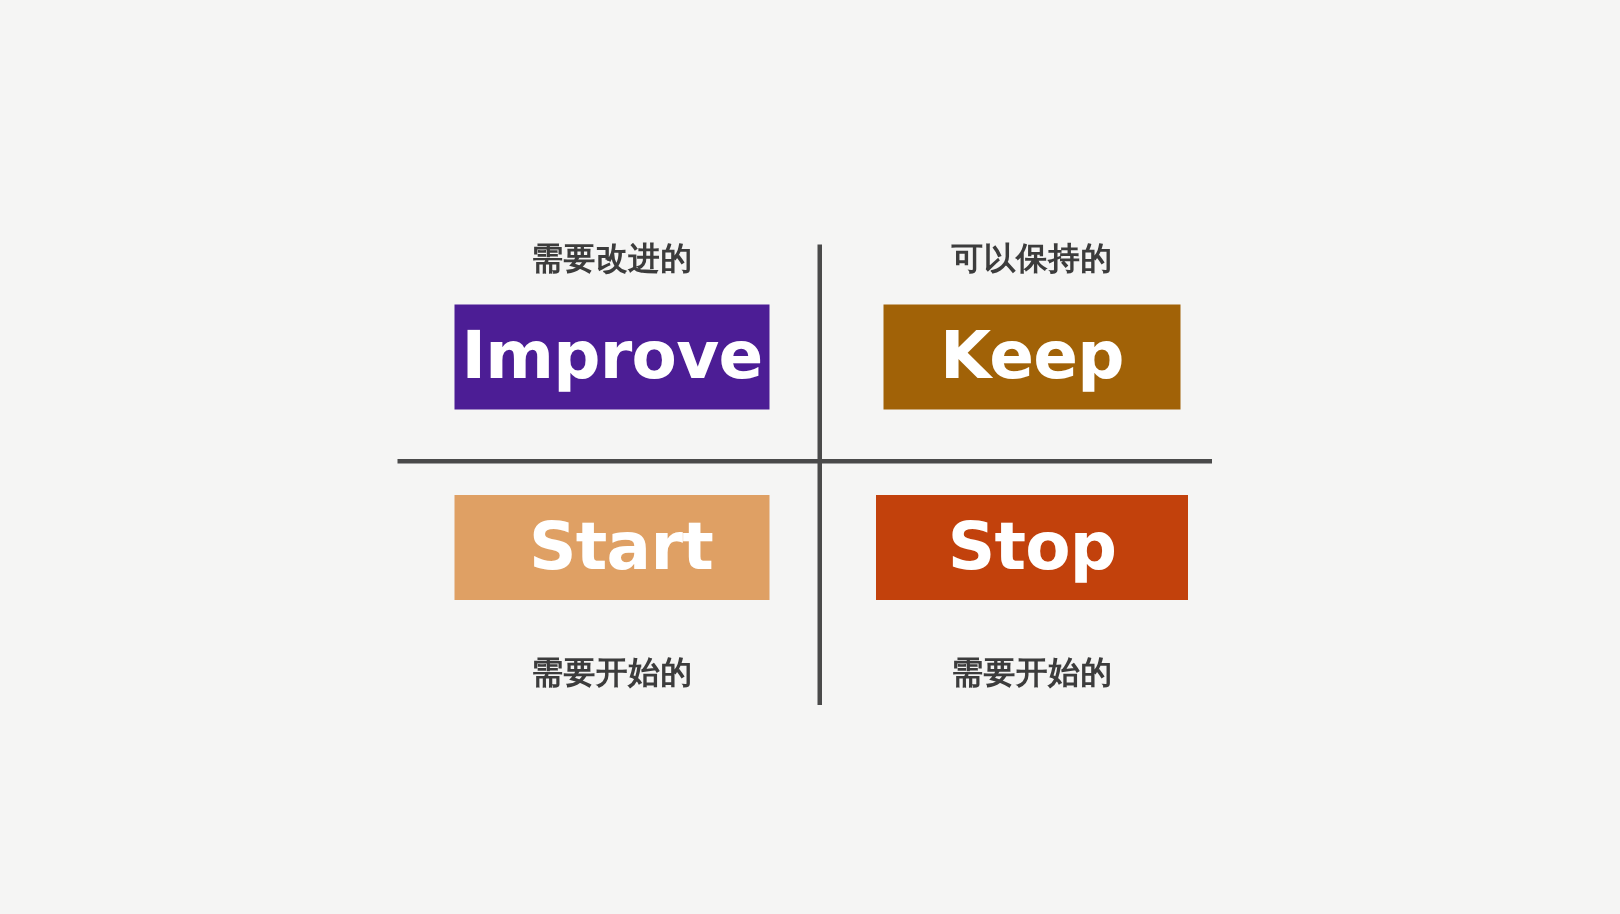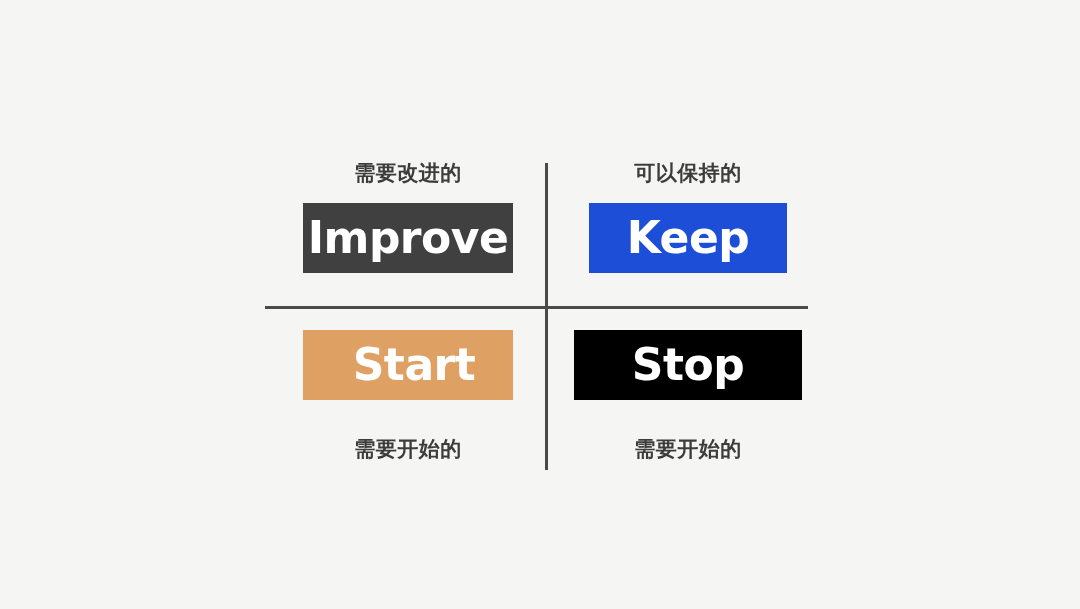--- a/index.html
+++ b/index.html
@@ -77,24 +77,24 @@
   .chip-label {
     font-family: "DejaVu Sans", "Liberation Sans", sans-serif;
     font-weight: 700;
     font-size: 44px;
     line-height: 1;
     color: #ffffff;
     letter-spacing: -0.5px;
     white-space: nowrap;
   }
 
-  .chip-improve { width: 210px; background: #404040; }
-  .chip-keep    { width: 198px; background: #1d4ed8; }
+  .chip-improve { width: 210px; background: #4c1d95; }
+  .chip-keep    { width: 198px; background: #a16207; }
   .chip-start   { width: 210px; background: #dfa064; padding-left: 12px; }
-  .chip-stop    { width: 228px; background: #000000; }
+  .chip-stop    { width: 208px; background: #c2410c; }
 </style>
 </head>
 <body>
 
 <div id="canvas">
 
   <div class="divider-v"></div>
   <div class="divider-h"></div>
 
   <div class="cell cell-tl">

